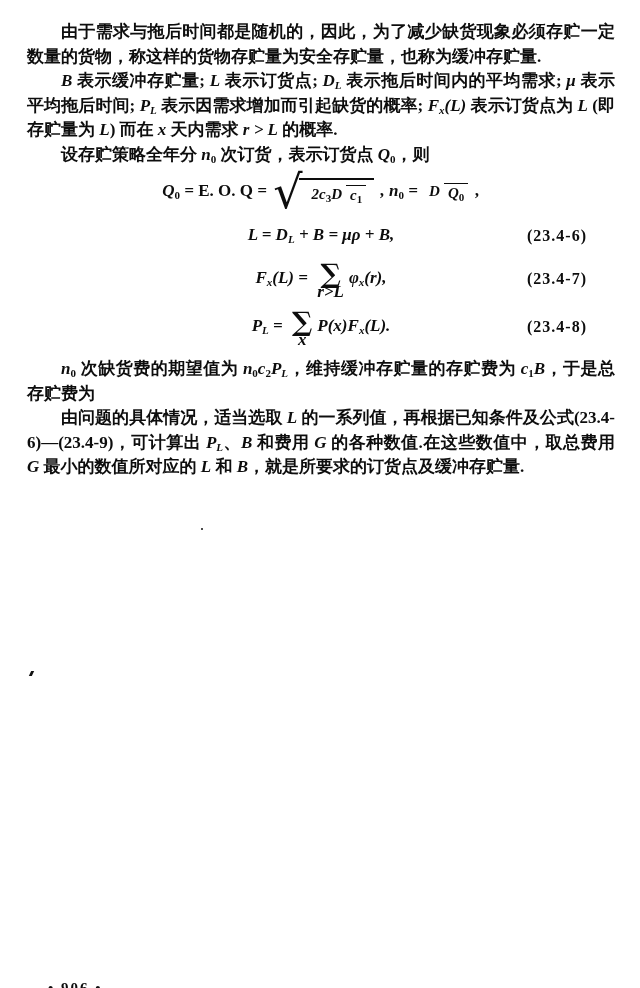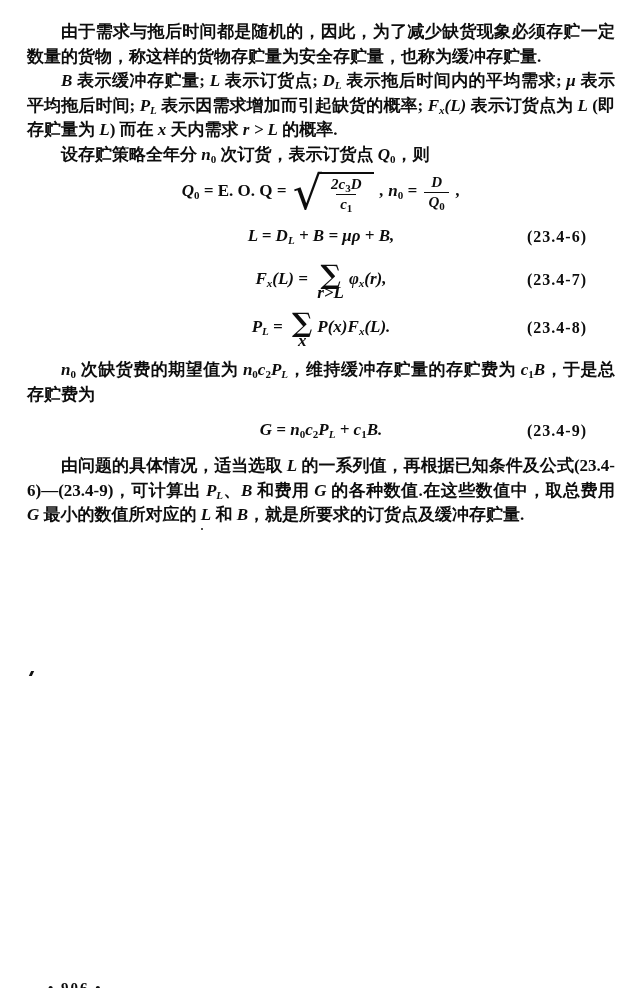--- a/index.html
+++ b/index.html
@@ -25,21 +25,21 @@
   .eqrow{
     position:relative;display:flex;align-items:center;justify-content:center;
     font-style:italic;font-weight:700;margin:10px 0;min-height:27px;
     text-indent:0;
   }
   .eqnum{
     position:absolute;right:28px;top:50%;transform:translateY(-50%);
     font-style:normal;font-weight:700;font-size:16px;letter-spacing:1px;
   }
   
-  .frac{display:inline-flex;flex-direction:column;align-items:center;vertical-align:middle;margin:0 3px;font-size:15px;line-height:17px;}
+  .frac{display:inline-flex;flex-direction:row;align-items:center;vertical-align:middle;margin:0 3px;font-size:15px;line-height:17px;}
   .frac .num{padding:0 4px 1px;}
   .frac .den{border-top:1.6px solid #0d0d0d;padding:1px 4px 0;}
   
   .sqrt{display:inline-flex;align-items:center;margin:0 2px;vertical-align:middle;}
   .sqrt .rad{font-style:normal;font-size:46px;line-height:40px;font-family:"DejaVu Sans",sans-serif;font-weight:400;margin-right:-3px;}
   .sqrt .rcand{border-top:2px solid #0d0d0d;padding:2px 5px 0;}
   
   .sum{display:inline-flex;flex-direction:column;align-items:center;margin:0 5px;vertical-align:middle;}
   .sum .sigma{font-style:normal;font-size:27px;line-height:25px;font-family:"DejaVu Serif",serif;font-weight:600;}
   .sum .below{font-size:17px;line-height:11px;font-style:italic;}
@@ -86,22 +86,18 @@
         <span class="eqnum">(23.4-7)</span>
       </div>
       <div class="eqrow eq-8">
         <span class="eqcontent"><span class="seg-m">P<sub class="msub">L</sub></span><span class="seg-m"> = </span><span class="sum">
             <span class="sigma">∑</span>
             <span class="below">x</span>
           </span><span class="seg-m">P(x)</span><span class="seg-m">F<sub class="msub">x</sub></span><span class="seg-m">(L).</span></span>
         <span class="eqnum">(23.4-8)</span>
       </div>
       <p class="para"><span class="seg-m">n<sub class="msub msub-num">0</sub></span><span class="seg-t"> 次缺货费的期望值为 </span><span class="seg-m">n<sub class="msub msub-num">0</sub></span><span class="seg-m">c<sub class="msub msub-num">2</sub></span><span class="seg-m">P<sub class="msub">L</sub></span><span class="seg-t">，维持缓冲存贮量的存贮费为 </span><span class="seg-m">c<sub class="msub msub-num">1</sub></span><span class="seg-m">B</span><span class="seg-t">，于是总存贮费为</span></p>
-      <div class="eqrow eq-9">
-        <span class="eqcontent"><span class="seg-m">G = </span><span class="seg-m">n<sub class="msub msub-num">0</sub></span><span class="seg-m">c<sub class="msub msub-num">2</sub></span><span class="seg-m">P<sub class="msub">L</sub></span><span class="seg-m"> + </span><span class="seg-m">c<sub class="msub msub-num">1</sub></span><span class="seg-m">B.</span></span>
-        <span class="eqnum">(23.4-9)</span>
-      </div>
       <p class="para"><span class="seg-t">由问题的具体情况，适当选取 </span><span class="seg-m">L</span><span class="seg-t"> 的一系列值，再根据已知条件及公式(23.4-6)—(23.4-9)，可计算出 </span><span class="seg-m">P<sub class="msub">L</sub></span><span class="seg-t">、</span><span class="seg-m">B</span><span class="seg-t"> 和费用 </span><span class="seg-m">G</span><span class="seg-t"> 的各种数值.在这些数值中，取总费用 </span><span class="seg-m">G</span><span class="seg-t"> 最小的数值所对应的 </span><span class="seg-m">L</span><span class="seg-t"> 和 </span><span class="seg-m">B</span><span class="seg-t">，就是所要求的订货点及缓冲存贮量.</span></p>
     </div>
   <div class="speck speck-dot"></div>
   <div class="speck speck-tick"></div>
   <div class="pagenum">• 906 •</div>
 </div>
 
 </body></html>

